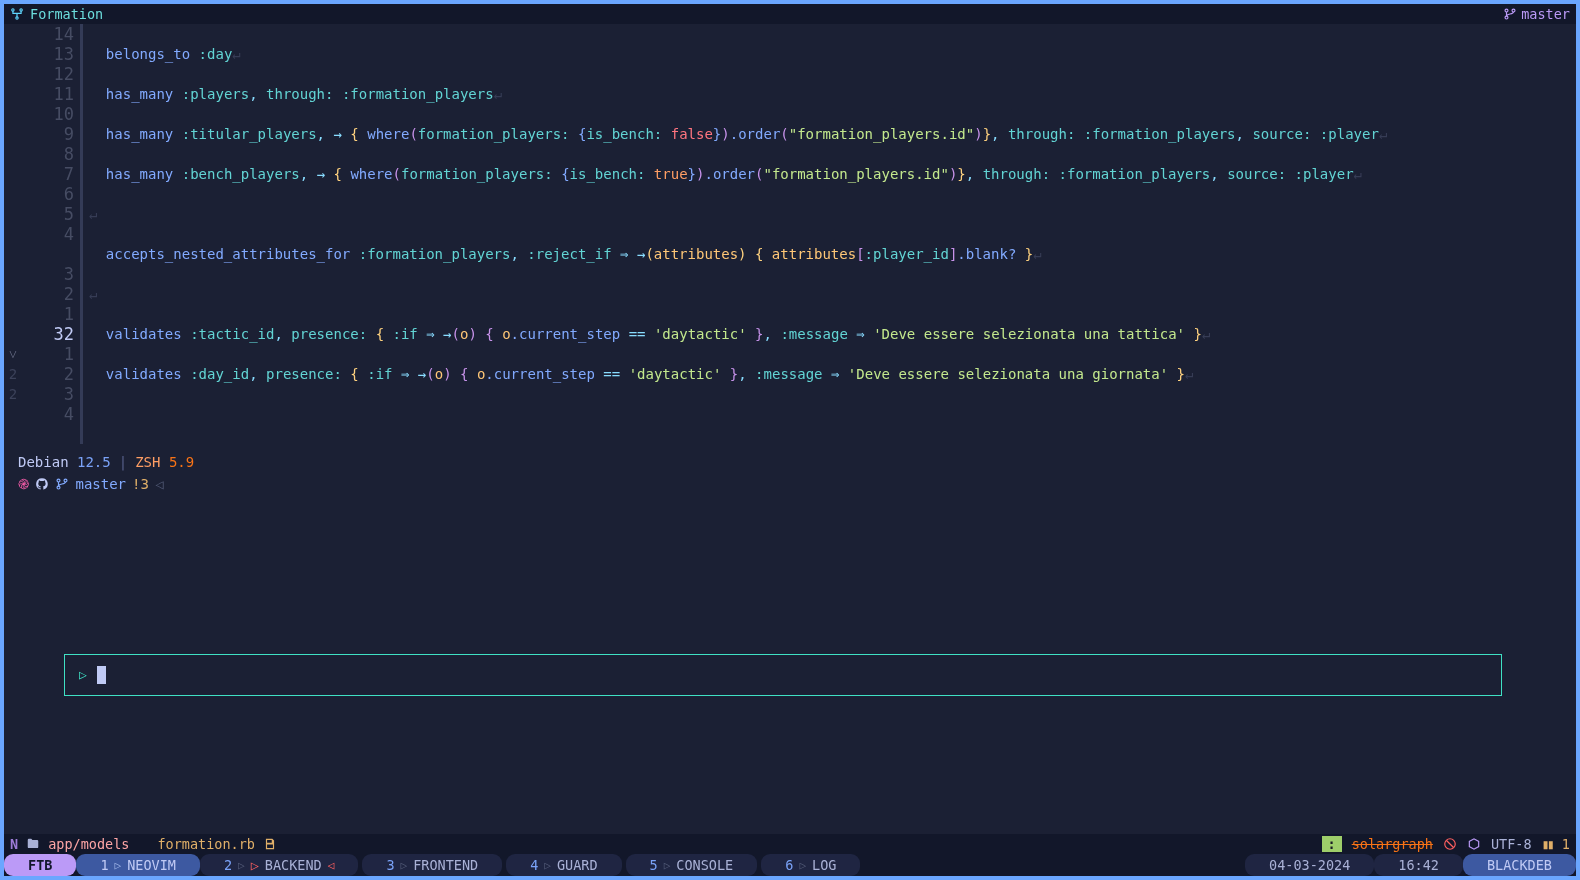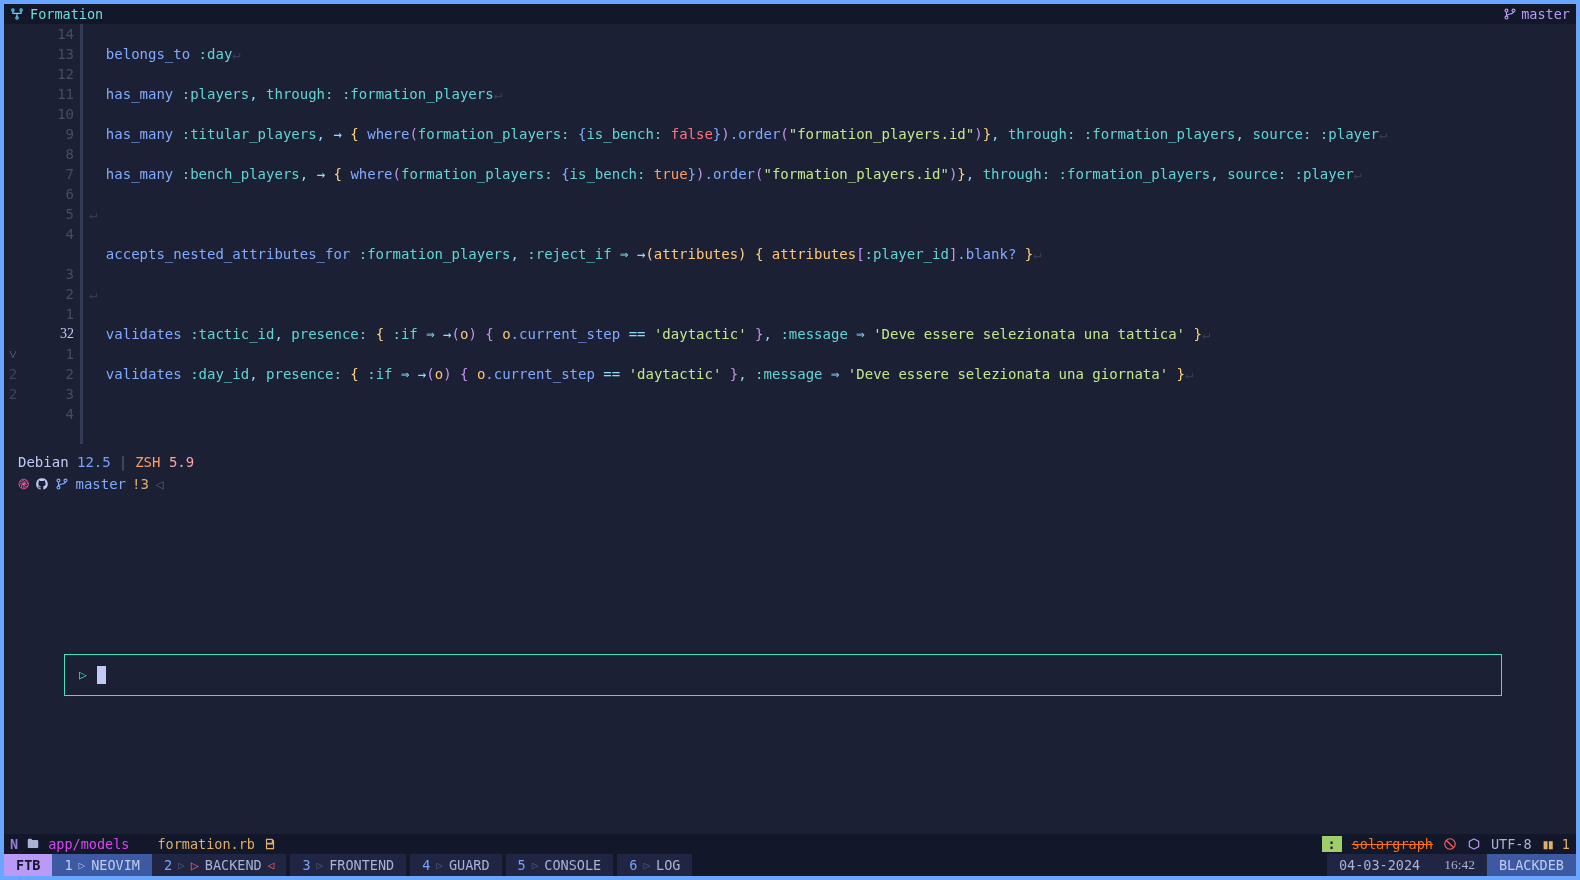--- a/index.html
+++ b/index.html
@@ -52,21 +52,21 @@
     background: var(--bg);
     display: flex;
     position: relative;
     overflow: hidden;
   }
   .gutter {
     width: 58px;
     text-align: right;
     color: #464c63;
     padding-top: 0;
-    font-size: 14px;
+    font-size: 17px;
     line-height: 20px;
   }
   .gutter div { padding-right: 6px; height:20px;}
   .signcol { width:18px; line-height:20px; font-size:14px; color:#3c425a;}
   .signcol div{height:20px; text-align:center;}
   .vline {
     width: 3px;
     background: #343b57;
     margin: 0;
   }
@@ -133,47 +133,47 @@
     height:20px;
     background: var(--bg-darker);
     display:flex; align-items:center;
     font-size:13.5px;
     padding:0 6px;
     justify-content:space-between;
   }
   .sl-left {display:flex; align-items:center; gap:8px;}
   .sl-right {display:flex; align-items:center; gap:10px;}
   .n-badge { color:#9d7cd8; font-weight:bold;}
-  .path { color:#d946ef;}
+  .path { color:#fca5a5;}
   .fname { color:#e0af68;}
   .save { color:#e0af68;}
   .lsp-box { background:#9ece6a; color:#1a1b26; padding:0 6px; font-weight:bold;}
   .lsp-name { color:#f97316; text-decoration: line-through;}
   .lsp-err { color:#ff5f5f;}
   .enc { color:#a9b1d6;}
   .enc-ic { color:#bb9af7;}
   .cells-n { color:#e0af68;}
 
   .tmux {
     height:22px;
     background: #12172a;
     display:flex; align-items:stretch;
     font-size:13.5px;
   }
-  .tmux .seg { display:flex; align-items:center; padding:0 12px; gap:6px;}
+  .tmux .seg { display:flex; align-items:center; padding:0 24px; gap:6px;border-radius:9px;}
   .tmux .ftb { background:#bb9af7; color:#12172a; font-weight:bold;}
   .tmux .active { background:#3d59a1; color:#c0caf5;}
   .tmux .tab { background:#1f2542; color:#a9b1d6; margin-right:4px;}
   .tmux .num { color:#7aa2f7;}
   .tmux .tri { color:#525a77; font-size:11px;}
   .tmux .be { color:#ff5f5f;}
   .tmux .be-tri2 { color:#ff5f5f; font-size:11px;}
   .tmux .spacer { flex:1;}
   .tmux .date { background:#1f2542; color:#a9b1d6;}
-  .tmux .clock { background:#1f2542; color:#a9b1d6;font-family:Liberation Serif, serif;}
+  .tmux .clock { background:#1f2542; color:#a9b1d6;}
   .tmux .host { background:#3d59a1; color:#c0caf5; font-weight:normal;}
 
   svg.ic { width:14px; height:14px; vertical-align:-2px;}
 </style>
 </head>
 <body>
 
 <div class="winbar">
   <div class="left">
     <span>
@@ -232,21 +232,21 @@
       <div>9</div>
       <div>8</div>
       <div>7</div>
       <div>6</div>
       <div>5</div>
       <div>4</div>
       <div></div>
       <div>3</div>
       <div>2</div>
       <div>1</div>
-      <div style="color:#c0caf5;font-family:Liberation Serif, serif;">32</div>
+      <div style="color:#c0caf5;">32</div>
       <div>1</div>
       <div>2</div>
       <div>3</div>
       <div>4</div>
   </div>
   <div class="vline"></div>
   <div class="code">
 <div class="row">  <span class="fn">belongs_to</span> <span class="sym">:day</span><span class="cr">↵</span></div>
 <div class="row">  <span class="fn">has_many</span> <span class="sym">:players</span><span class="op">,</span> <span class="sym">through:</span> <span class="sym">:formation_players</span><span class="cr">↵</span></div>
 <div class="row">  <span class="fn">has_many</span> <span class="sym">:titular_players</span><span class="op">,</span> <span class="op">→</span> <span class="paren">{</span> <span class="fn">where</span><span class="paren2">(</span><span class="sym">formation_players:</span> <span class="paren3">{</span><span class="sym">is_bench:</span> <span class="boolr">false</span><span class="paren3">}</span><span class="paren2">)</span><span class="fn">.order</span><span class="paren2">(</span><span class="str">"formation_players.id"</span><span class="paren2">)</span><span class="paren">}</span><span class="op">,</span> <span class="sym">through:</span> <span class="sym">:formation_players</span><span class="op">,</span> <span class="sym">source:</span> <span class="sym">:player</span><span class="cr">↵</span></div>
@@ -266,21 +266,21 @@
 
 
 
   </div>
 </div>
 
 <div class="term">
   <div class="term-line">
     <span class="os"><span>Debian</span> <span style="color:#7aa2f7;">12.5</span></span>
     <span style="color:#565f89;">|</span>
-    <span><span style="color:#ff9e64;">ZSH</span> <span style="color:#fca5a5;">5.9</span></span>
+    <span><span style="color:#ff9e64;">ZSH</span> <span style="color:#f97316;">5.9</span></span>
   </div>
   <div class="term-line2">
     <div class="tl2-left">
       <span class="swirl">֎</span>
       <span class="gh">
         <svg class="ic" viewBox="0 0 24 24">
             <path fill="#c0caf5" d="M12 2a10 10 0 00-3.2 19.5c.5.1.7-.2.7-.5v-2c-2.8.6-3.4-1.2-3.4-1.2-.5-1.1-1.1-1.4-1.1-1.4-.9-.6.1-.6.1-.6 1 .1 1.5 1 1.5 1 .9 1.5 2.4 1.1 3 .8.1-.6.4-1.1.6-1.3-2.2-.3-4.6-1.1-4.6-5 0-1.1.4-2 1-2.7-.1-.2-.4-1.3.1-2.6 0 0 .8-.3 2.7 1a9.4 9.4 0 015 0c1.9-1.3 2.7-1 2.7-1 .5 1.3.2 2.4.1 2.6.6.7 1 1.6 1 2.7 0 3.9-2.4 4.7-4.6 5 .4.3.7.9.7 1.9v2.8c0 .3.2.6.7.5A10 10 0 0012 2z"></path>
           </svg>
       </span>
       <span>

